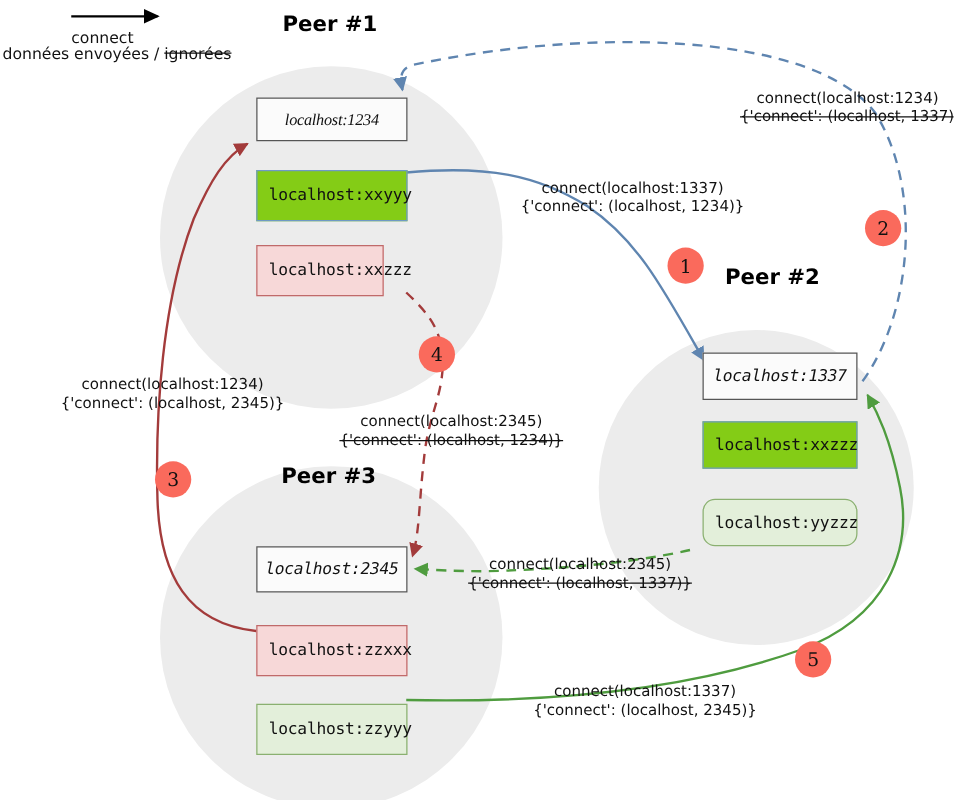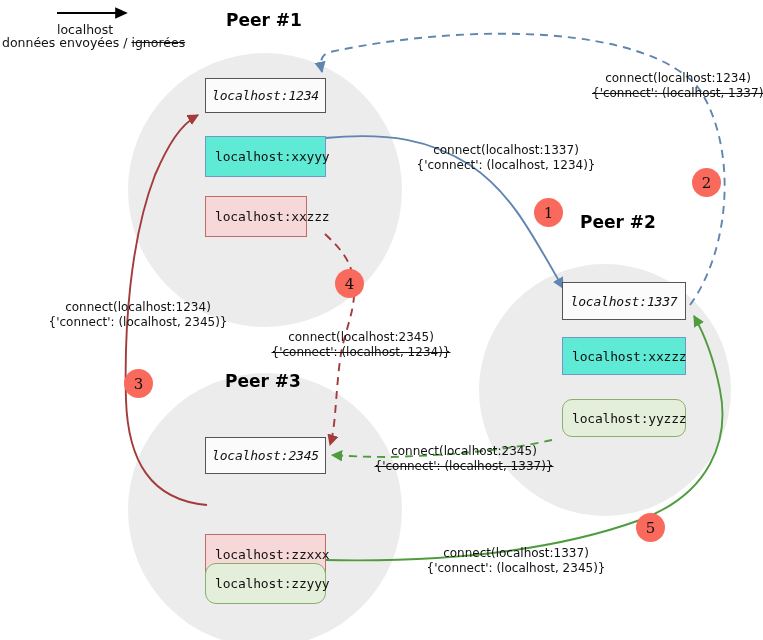--- a/index.html
+++ b/index.html
@@ -11,21 +11,21 @@
   .legend-fn{left:57px;top:22px;}
   .legend-data{left:2px;top:35px;}
   .legend-strike{text-decoration:line-through;}
 
   .peer-title{position:absolute;font-size:17px;font-weight:bold;color:#000;white-space:nowrap;}
 
   .sock{position:absolute;box-sizing:border-box;display:flex;align-items:center;
         font-family:"DejaVu Sans Mono","Liberation Mono",monospace;font-size:13px;color:#111;
         padding-left:9px;letter-spacing:-0.2px;}
   .sock.addr{background:#fbfbfb;border:1px solid #555;font-style:italic;justify-content:center;padding-left:0;}
-  .sock.blue{background:#5eead4;border:1px solid #6f9ac4;}
+  .sock.blue{background:#84cc16;border:1px solid #6f9ac4;}
   .sock.red{background:#f7d8d8;border:1px solid #c06a6a;}
   .sock.green{background:#e3efda;border:1px solid #8ab070;}
 
   .flow-label{position:absolute;font-size:12px;color:#111;text-align:center;white-space:nowrap;line-height:15px;}
   .flow-label .ignored{text-decoration:line-through;}
 
   .badge{position:absolute;width:29px;height:29px;border-radius:50%;background:#fa6a5c;
          display:flex;align-items:center;justify-content:center;
          font-size:15px;color:#111;font-family:"DejaVu Serif","Liberation Serif",serif;}
 </style>
@@ -62,39 +62,39 @@
 
     <path d="M207,505 C150,500 128,460 126,400 C124,330 130,240 155,175 C168,145 180,125 198,115" fill="none" stroke="#a33b3b" stroke-width="1.9" marker-end="url(#ah-red)"></path>
 
     <path d="M325,234 C342,250 352,262 354,284 C356,312 344,330 340,360 C335,400 336,425 330,445" fill="none" stroke="#a33b3b" stroke-width="1.9" stroke-dasharray="8,6" marker-end="url(#ah-red)"></path>
 
     <path d="M325,560 C420,562 540,556 640,520 C710,494 730,440 720,390 C712,350 702,330 694,316" fill="none" stroke="#4f9c3f" stroke-width="1.9" marker-end="url(#ah-green)"></path>
 
     <path d="M552,440 C500,452 430,456 388,457 C366,457 346,456 332,455" fill="none" stroke="#4f9c3f" stroke-width="1.9" stroke-dasharray="8,6" marker-end="url(#ah-green)"></path>
   </svg>
 
-  <div class="legend-text legend-fn">localhost</div>
+  <div class="legend-text legend-fn">connect</div>
   <div class="legend-text legend-data">
     <span>données envoyées / </span><span class="legend-strike">ignorées</span>
   </div>
 
   <div class="peer-title" style="left:226px;top:10px;">Peer #1</div>
-  <div class="sock addr" style="left:205px;top:78px;width:121px;height:35px;">localhost:1234</div>
+  <div class="sock addr" style="left:205px;top:78px;width:121px;height:35px;font-family:Liberation Serif, serif;">localhost:1234</div>
   <div class="sock blue" style="left:205px;top:136px;width:121px;height:41px;">localhost:xxyyy</div>
   <div class="sock red" style="left:205px;top:196px;width:102px;height:41px;">localhost:xxzzz</div>
 
   <div class="peer-title" style="left:580px;top:212px;">Peer #2</div>
   <div class="sock addr" style="left:562px;top:282px;width:124px;height:38px;">localhost:1337</div>
   <div class="sock blue" style="left:562px;top:337px;width:124px;height:38px;">localhost:xxzzz</div>
   <div class="sock green" style="left:562px;top:399px;width:124px;height:38px;border-radius:10px;">localhost:yyzzz</div>
 
   <div class="peer-title" style="left:225px;top:371px;">Peer #3</div>
   <div class="sock addr" style="left:205px;top:437px;width:121px;height:37px;">localhost:2345</div>
-  <div class="sock red" style="left:205px;top:500px;width:121px;height:41px;margin-top:34px;">localhost:zzxxx</div>
-  <div class="sock green" style="left:205px;top:563px;width:121px;height:41px;border-radius:11px;">localhost:zzyyy</div>
+  <div class="sock red" style="left:205px;top:500px;width:121px;height:41px;">localhost:zzxxx</div>
+  <div class="sock green" style="left:205px;top:563px;width:121px;height:41px;">localhost:zzyyy</div>
 
   <div class="flow-label" style="left:386px;top:143px;width:240px;">
     <div>connect(localhost:1337)</div>
     <div>{'connect': (localhost, 1234)}</div>
   </div>
 
   <div class="flow-label" style="left:592px;top:71px;width:172px;">
     <div>connect(localhost:1234)</div>
     <div class="ignored">{'connect': (localhost, 1337)}</div>
   </div>

